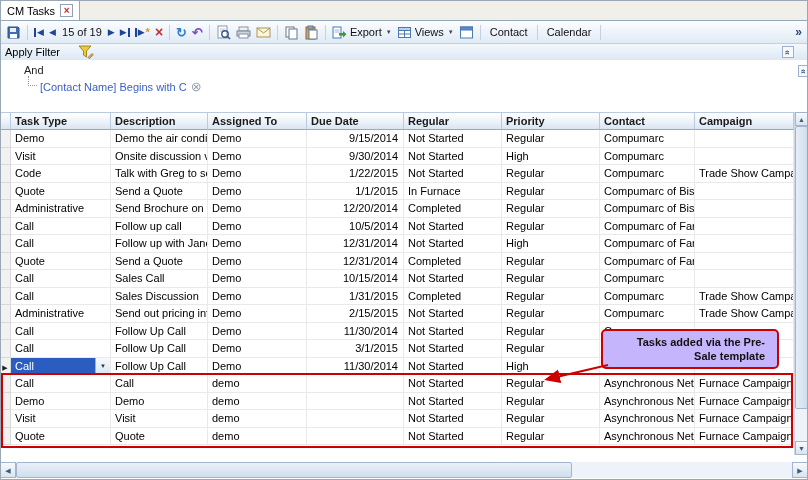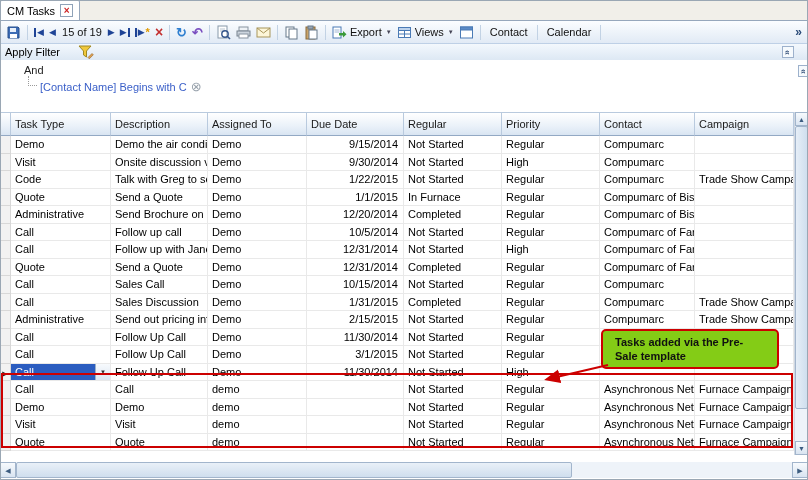--- a/index.html
+++ b/index.html
@@ -38,33 +38,33 @@
   .and{position:absolute;left:8px;top:4px;color:#222}
   .tree-elbow{position:absolute;left:12px;top:16px;width:9px;height:10px;border-left:1px dotted #9a9a9a;border-bottom:1px dotted #9a9a9a}
   .condition{position:absolute;left:24px;top:20px;display:flex;align-items:flex-end;gap:4px}
   .cond-text{color:#3a5fc8}
   .remove{color:#97a1ab;font-size:13px;line-height:1}
   .collapse-btn2{position:absolute;right:14px;top:5px;width:12px;height:12px;border:1px solid #9db1cc;background:#f6fafd;display:flex;align-items:center;justify-content:center}
 
   
   .gridwrap{position:absolute;left:0;top:112px;width:795px;height:343px;background:#fff;border-right:1px solid #cfd7e2;overflow:hidden;z-index:1}
   table.grid{table-layout:fixed;border-collapse:separate;border-spacing:0;width:794px;font-size:11px}
-  .grid th{height:24px;background:linear-gradient(#ffffff,#eaf1f9 60%,#d9e5f2);border-top:1px solid #b9cade;border-right:1px solid #b9cade;border-bottom:1px solid #93a9c4;font-weight:normal;text-align:left;padding:0 0 0 4px;color:#1a1a1a;white-space:nowrap;overflow:hidden}
+  .grid th{height:18px;background:linear-gradient(#ffffff,#eaf1f9 60%,#d9e5f2);border-top:1px solid #b9cade;border-right:1px solid #b9cade;border-bottom:1px solid #93a9c4;font-weight:bold;text-align:left;padding:0 0 0 4px;color:#1a1a1a;white-space:nowrap;overflow:hidden}
   .grid th.ind{padding:0}
   .grid td{height:17.5px;border-right:1px solid #e9e9e9;border-bottom:1px solid #e9e9e9;padding:0 2px 0 4px;white-space:nowrap;overflow:hidden;background:#fff}
   .grid td.ind{background:#f2f2f2;border-right:1px solid #d8d8d8;border-bottom:1px solid #d8d8d8;padding:0;text-align:center}
   .tri{font-size:7px;color:#222;line-height:1}
   .grid td.num{text-align:right;padding-right:5px}
   .combo-cell{padding:0 !important;position:relative}
   .combo-text{position:absolute;left:0;top:0;right:15px;bottom:0;background:var(--sel);color:#fff;padding:2px 0 0 4px}
   .combo-btn{position:absolute;right:0;top:0;bottom:0;width:15px;background:linear-gradient(#f7fafd,#dce6f2);border-left:1px solid #9cb0c8;font-size:6px;color:#333;text-align:center;padding-top:5px;line-height:1}
 
   
   .red-outline{position:absolute;left:1px;top:374px;width:792px;height:73px;border:2px solid var(--red);z-index:8;pointer-events:none}
-  .callout{position:absolute;left:601px;top:329px;width:178px;height:40px;background:#84cc16;border:2px solid var(--red);border-radius:5px;z-index:9;display:flex;align-items:center;justify-content:center;text-align:left}
+  .callout{position:absolute;left:601px;top:329px;width:178px;height:40px;background:#c4b5fd;border:2px solid var(--red);border-radius:5px;z-index:9;display:flex;align-items:center;justify-content:center;text-align:right}
   .callout-text{width:150px;font-weight:bold;line-height:14px;color:#111}
   .arrow-svg{position:absolute;left:530px;top:355px;z-index:9;pointer-events:none}
 
   
   .vscroll{position:absolute;left:795px;top:112px;width:13px;height:343px;background:#eef3f9;z-index:2;display:flex;flex-direction:column}
   .sbtn{background:linear-gradient(#f7fafd,#d9e4f1);border:1px solid #a2b5cc;color:#3c5c80;font-size:7px;display:flex;align-items:center;justify-content:center;flex:none;line-height:1}
   .vscroll .sbtn{width:13px;height:14px}
   .vthumb{width:13px;height:283px;background:linear-gradient(90deg,#e6eef7,#cfdeee);border:1px solid #a2b5cc;border-radius:2px;flex:none}
   .vspacer{flex:1}
   .hscroll{position:absolute;left:0;top:462px;width:808px;height:16px;background:#eef3f9;display:flex;z-index:2}

